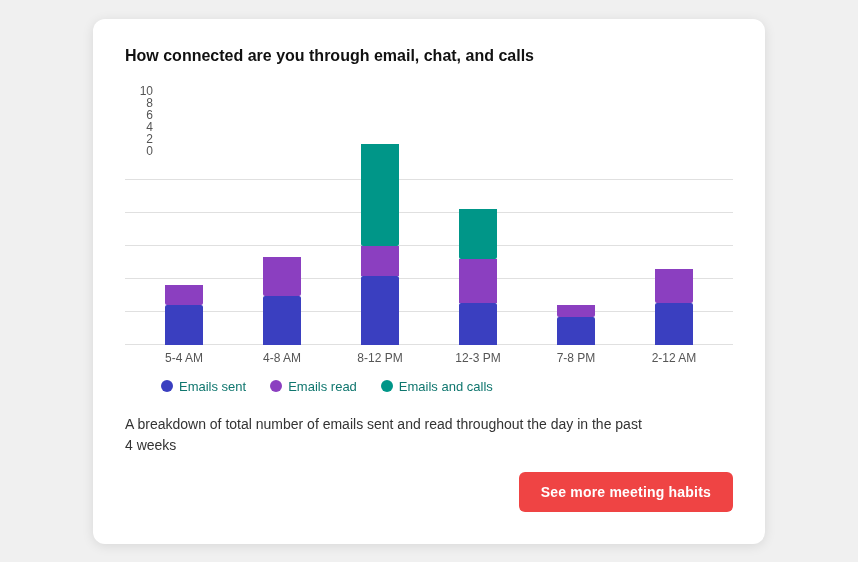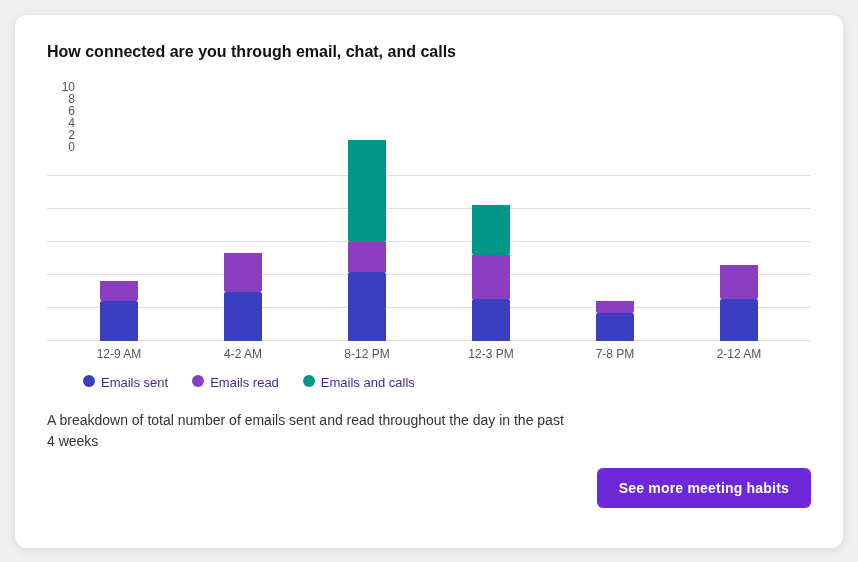--- a/index.html
+++ b/index.html
@@ -8,22 +8,22 @@
       display: flex;
       align-items: center;
       justify-content: center;
       min-height: 100vh;
       font-family: -apple-system, BlinkMacSystemFont, 'Segoe UI', sans-serif;
     }
     .card {
       background: #ffffff;
       border-radius: 12px;
       box-shadow: 0 2px 12px rgba(0,0,0,0.1);
-      padding: 28px 32px 40px 32px;
-      width: 828px;
+      padding: 28px 32px 32px 32px;
+      width: 672px;
       min-height: 520px;
       position: relative;
     }
     .card-title {
       font-size: 16px;
       font-weight: 700;
       color: #111;
       margin-bottom: 20px;
     }
     .chart-area {
@@ -112,43 +112,43 @@
     }
     .legend {
       display: flex;
       align-items: center;
       gap: 24px;
       margin: 14px 0 20px 0;
       padding-left: 36px;
     }
     .legend-item {
       display: flex;
-      align-items: flex-start;
+      align-items: center;
       gap: 6px;
       font-size: 13px;
-      color: #4c1d95;
+      color: #0f766e;
     }
     .legend-dot {
       width: 12px;
       height: 12px;
       border-radius: 50%;
     }
     .description {
       font-size: 14px;
       color: #333;
       line-height: 1.5;
       margin-bottom: 16px;
       max-width: 520px;
     }
     .footer {
       display: flex;
       justify-content: flex-end;
     }
     .see-more-btn {
-      background: #6d28d9;
+      background: #ef4444;
       color: #fff;
       border: none;
       border-radius: 6px;
       padding: 12px 22px;
       font-size: 14px;
       font-weight: 600;
       cursor: pointer;
       letter-spacing: 0.2px;
     }
   </style>
@@ -212,22 +212,22 @@
             </div>
             <div class="bar-group">
               <div class="stacked-bar">
                 <div class="bar-segment" style="height: 34.5px; background: rgb(139, 63, 192);"></div>
                 <div class="bar-segment" style="height: 41.4px; background: rgb(58, 63, 192);"></div>
               </div>
             </div>
           </div>
       </div>
       <div class="x-labels" id="x-labels">
-          <span class="x-label">12-9 AM</span>
-          <span class="x-label">4-2 AM</span>
+          <span class="x-label">5-4 AM</span>
+          <span class="x-label">4-8 AM</span>
           <span class="x-label">8-12 PM</span>
           <span class="x-label">12-3 PM</span>
           <span class="x-label">7-8 PM</span>
           <span class="x-label">2-12 AM</span>
         </div>
     </div>
   </div>
 
   <div class="legend" id="legend">
       <div class="legend-item">

